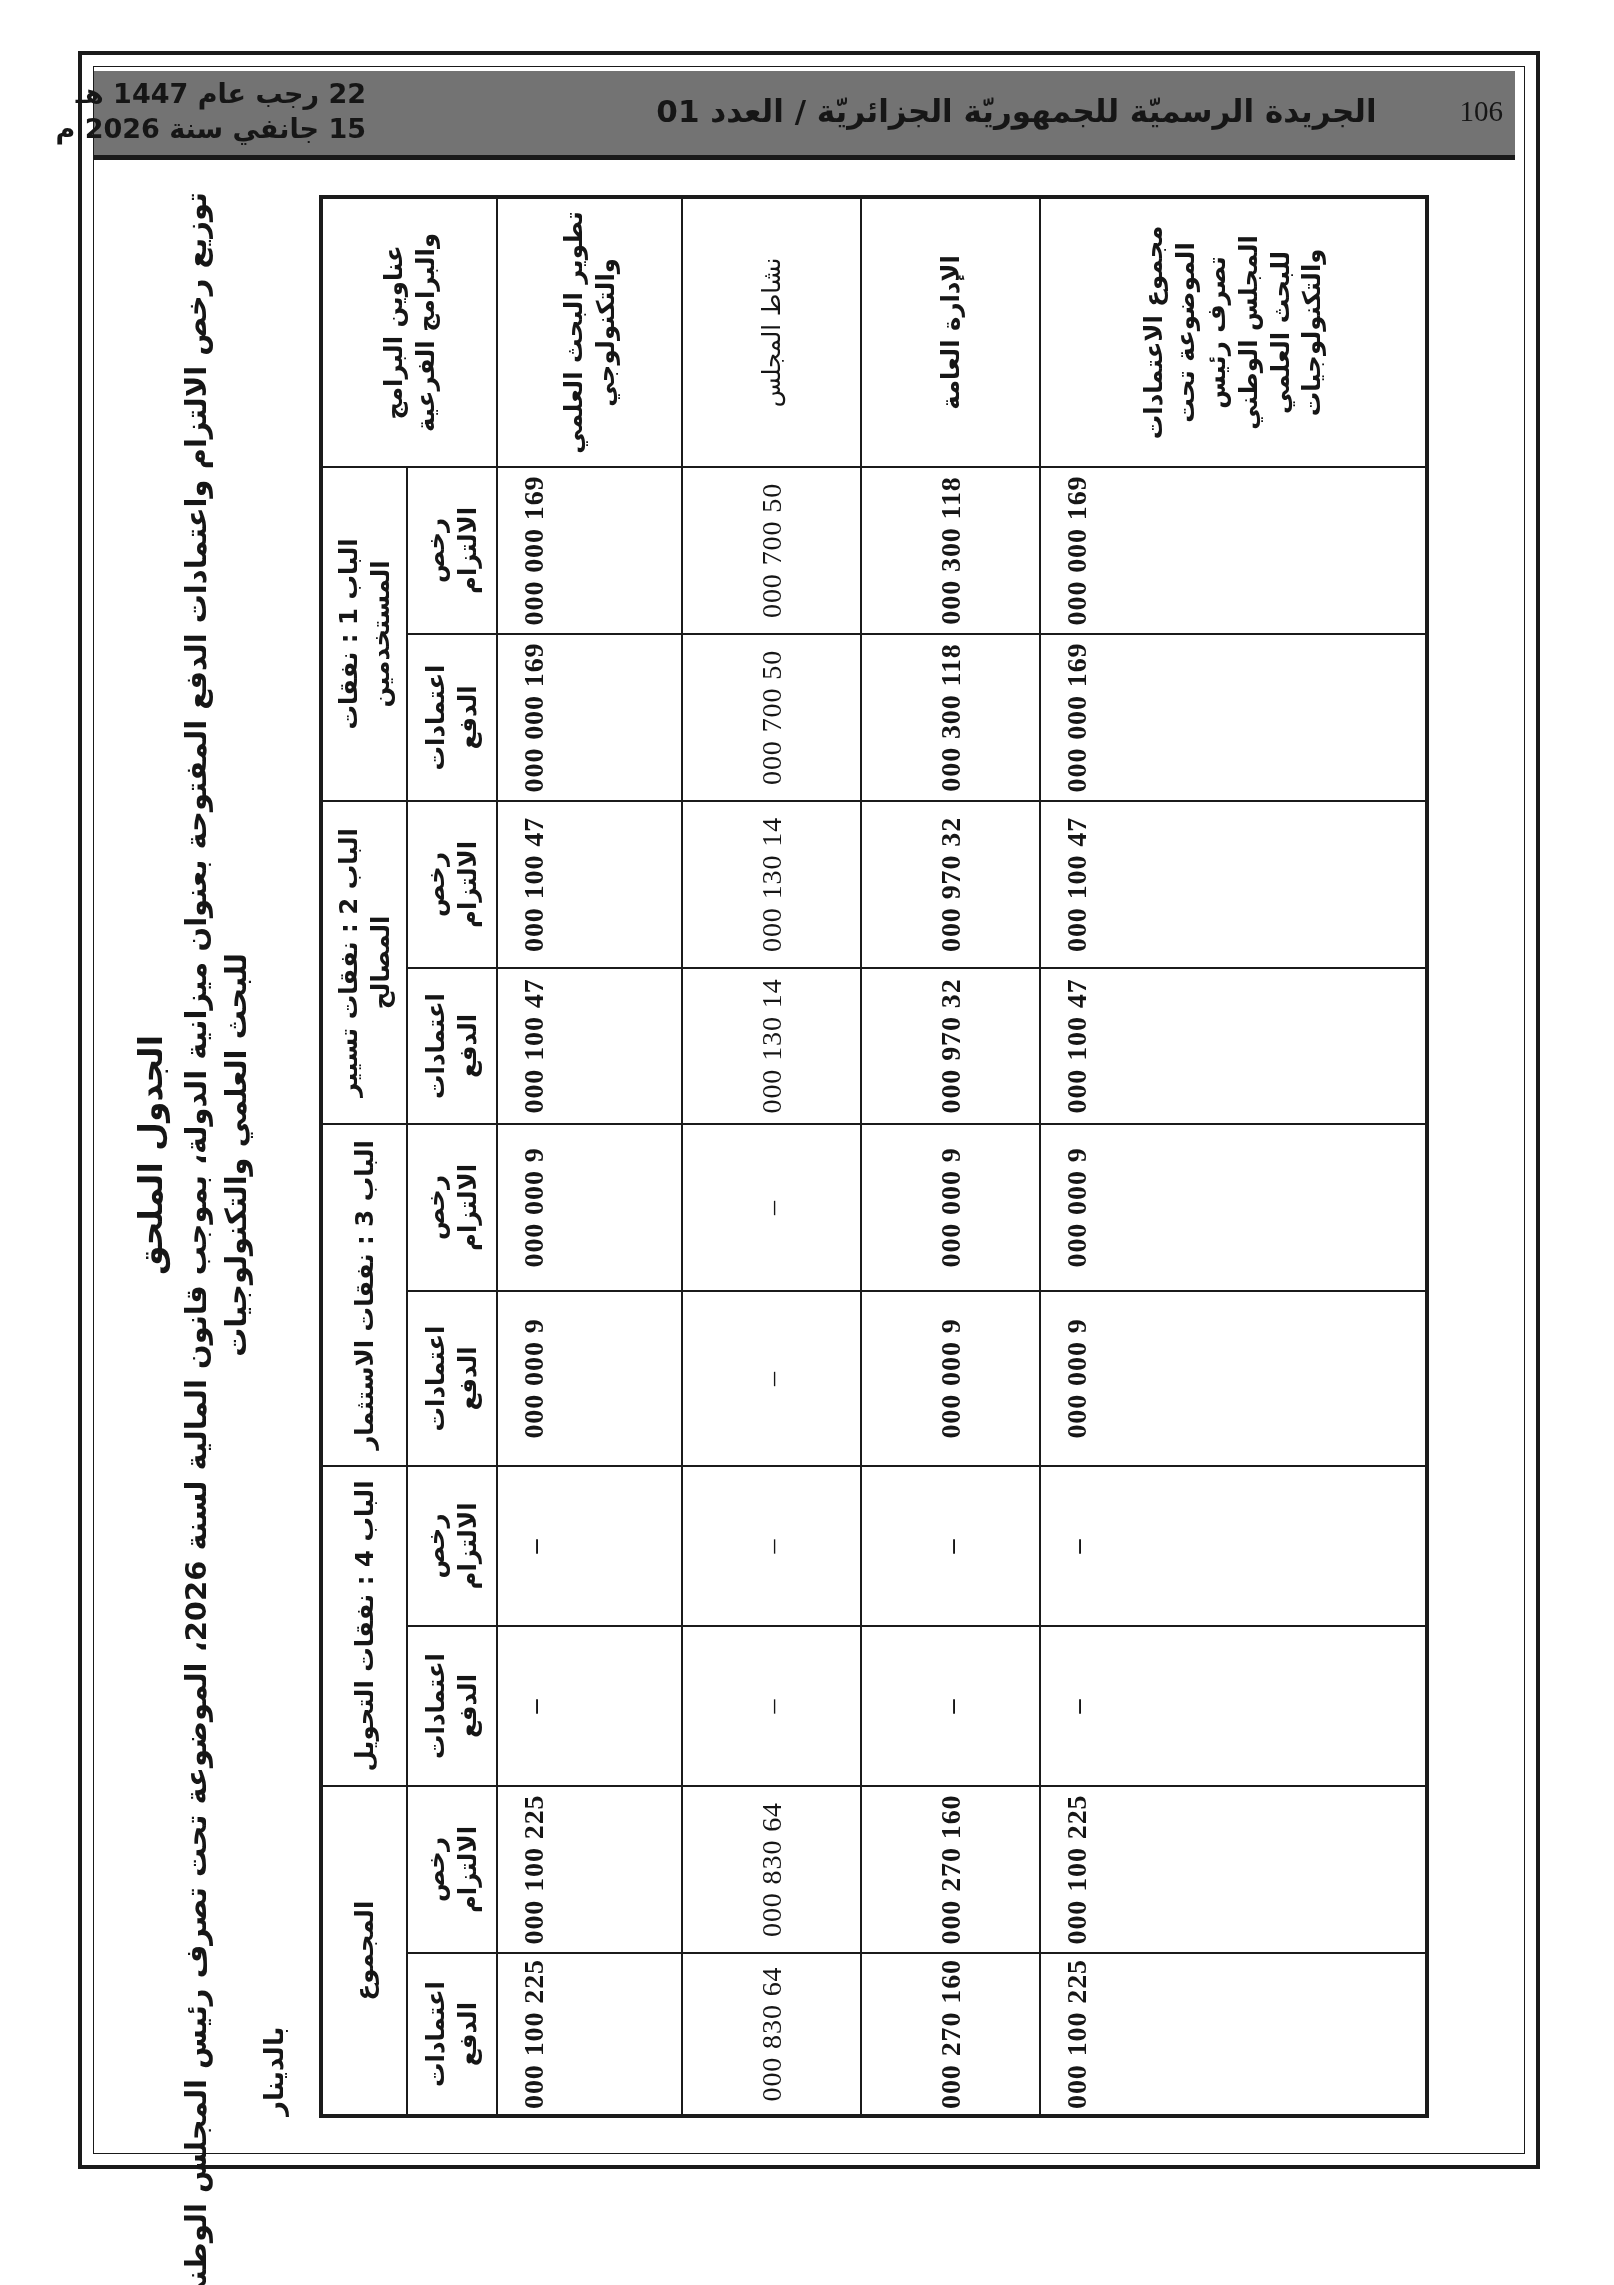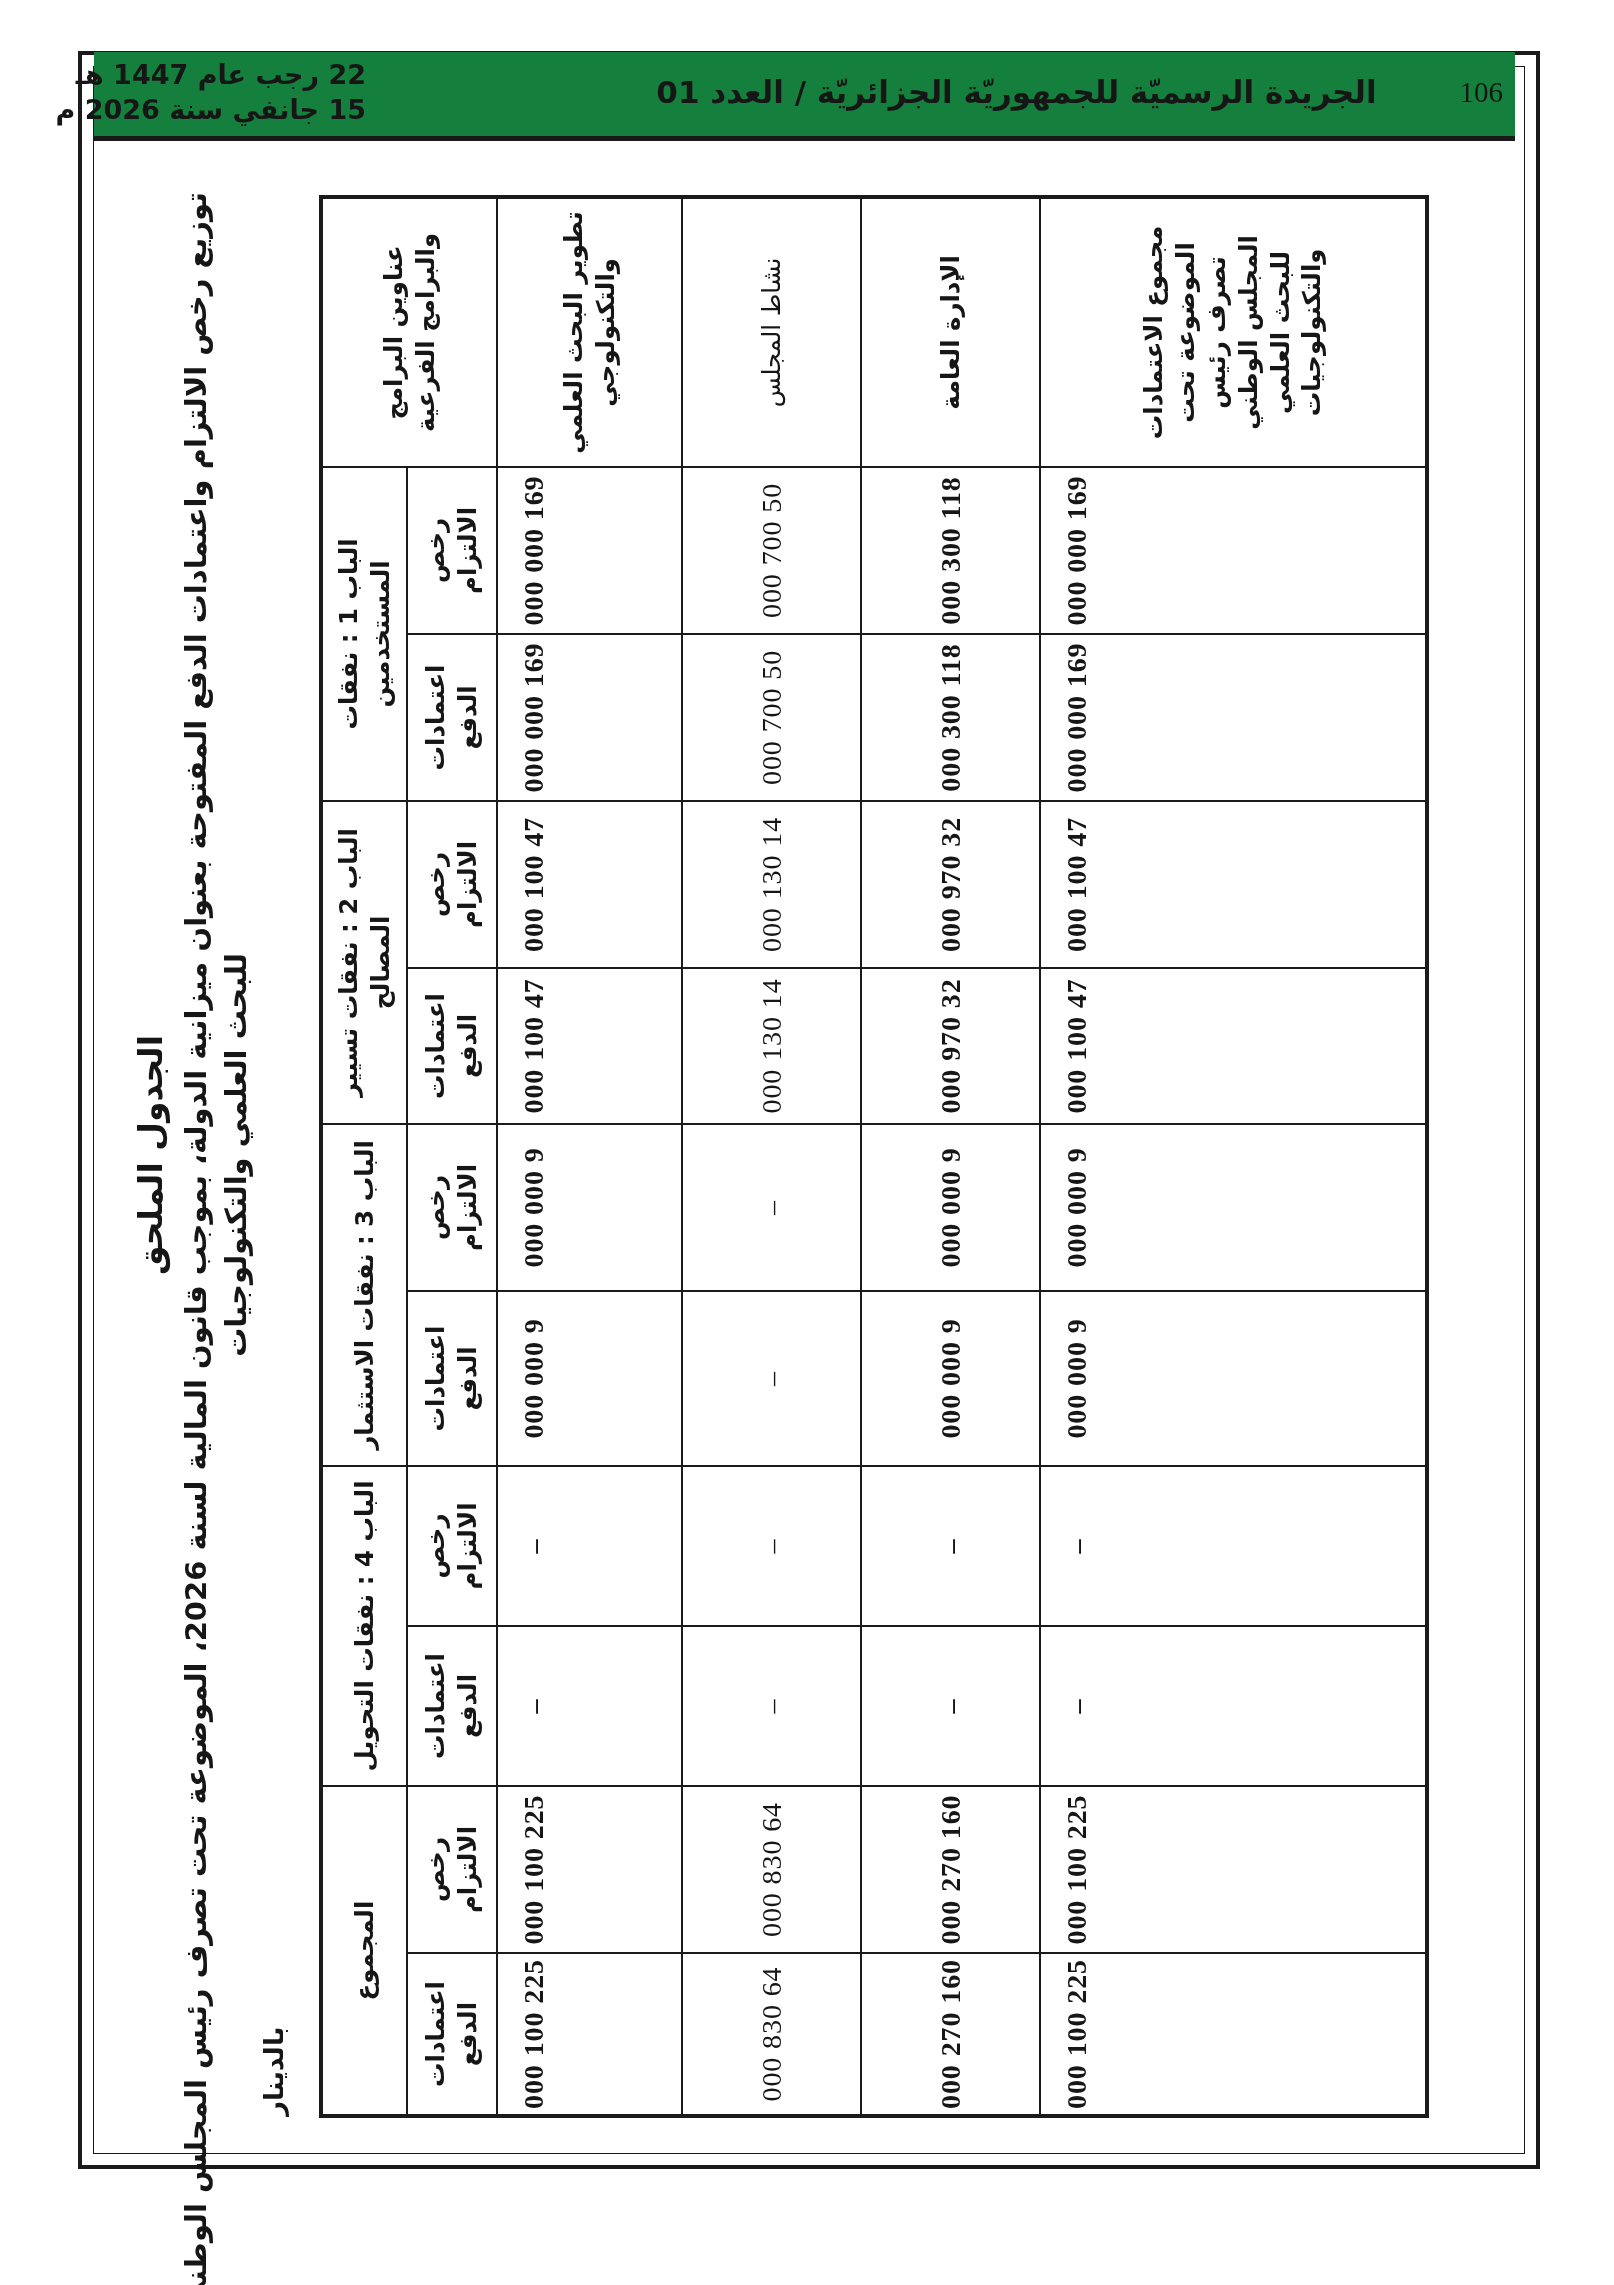--- a/index.html
+++ b/index.html
@@ -15,22 +15,22 @@
   .frame-outer{
     position:absolute;left:78px;top:51px;width:1454px;height:2110px;
     border:4.5px solid #1a1a1a;
   }
   .frame-inner{
     position:absolute;left:11px;top:11px;right:11px;bottom:11px;
     border:1.8px solid #1a1a1a;
   }
   
   .header-band{
-    position:absolute;left:94px;top:52px;width:1421px;height:84px;
-    background:#15803d;
+    position:absolute;left:94px;top:71px;width:1421px;height:84px;
+    background:#737373;
     border-bottom:5.4px solid #1a1a1a;
   }
   .dates{
     position:absolute;right:1149px;left:36px;top:5.4px;
     text-align:center;font-weight:bold;font-size:27px;line-height:35px;
     direction:rtl;white-space:nowrap;
   }
   .journal-title{
     position:absolute;left:434px;width:977px;top:22px;
     text-align:center;font-weight:bold;font-size:31px;direction:rtl;white-space:nowrap;

